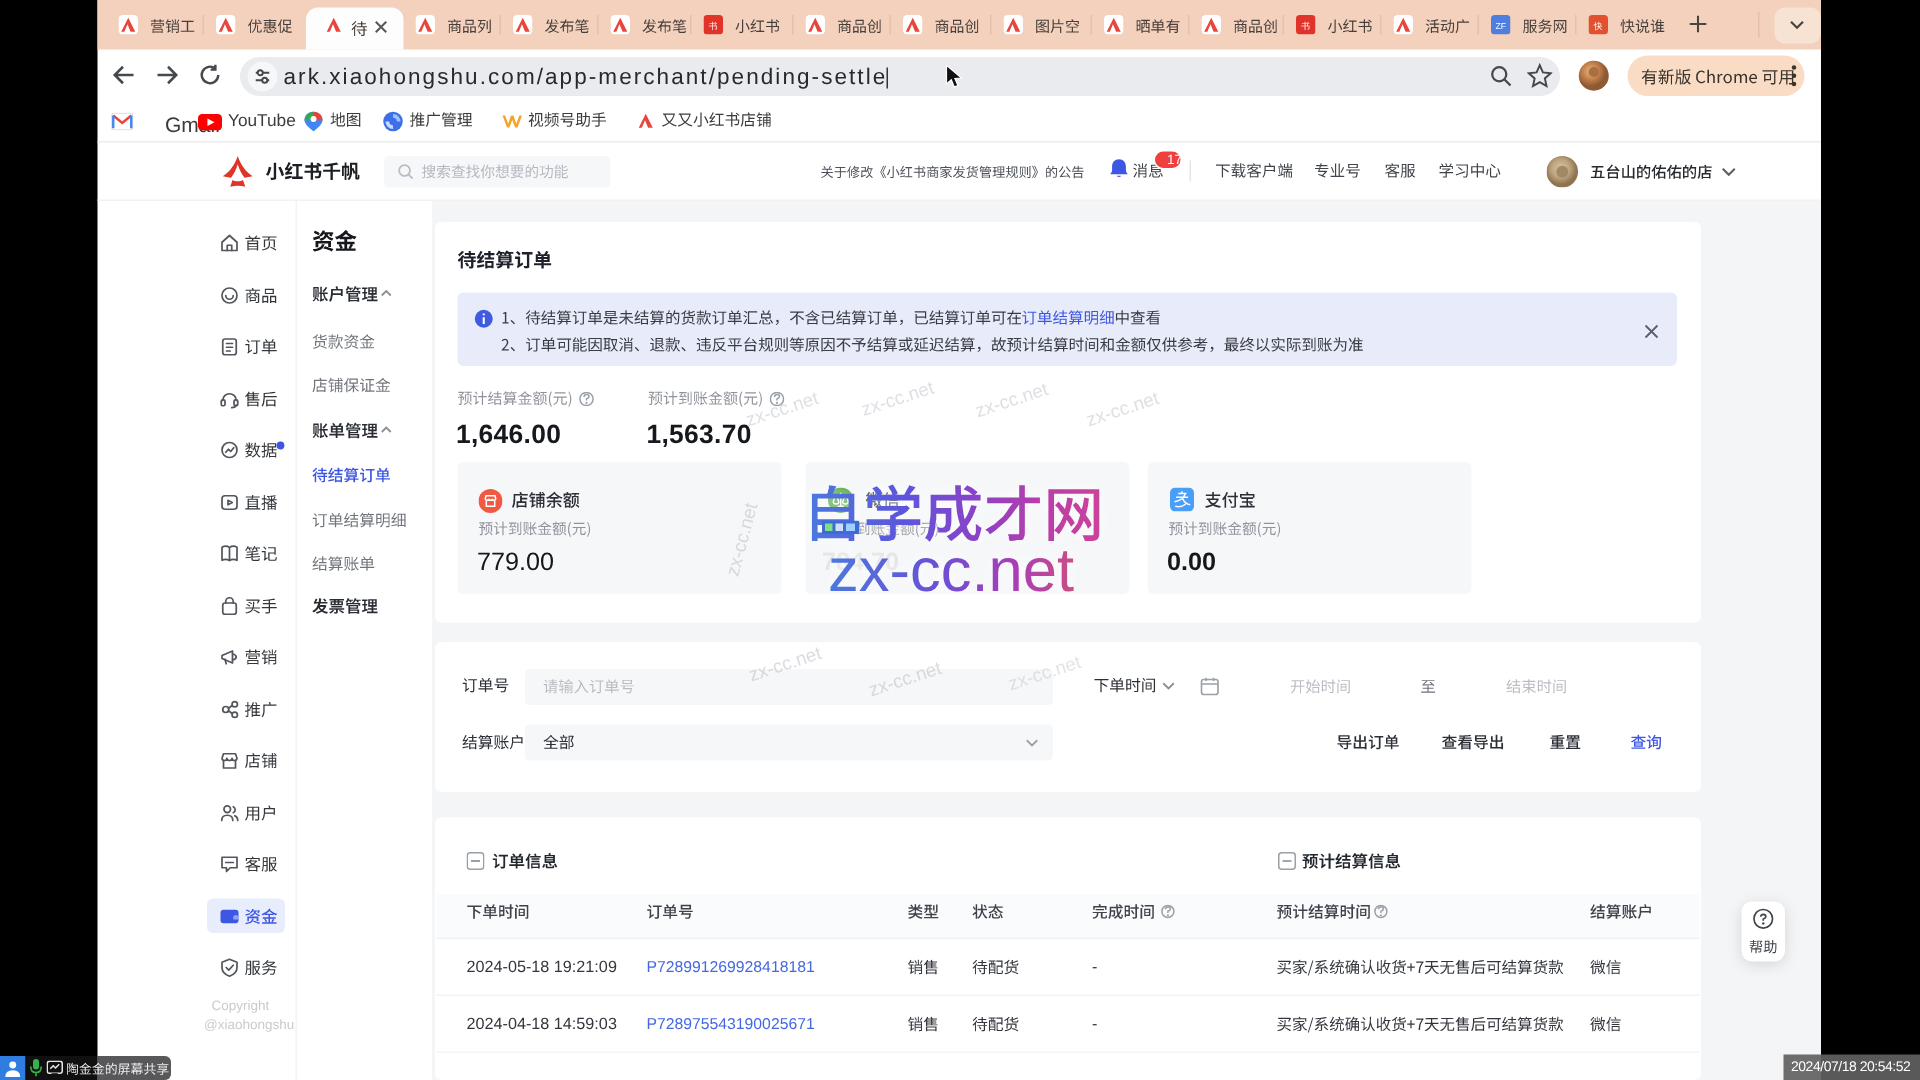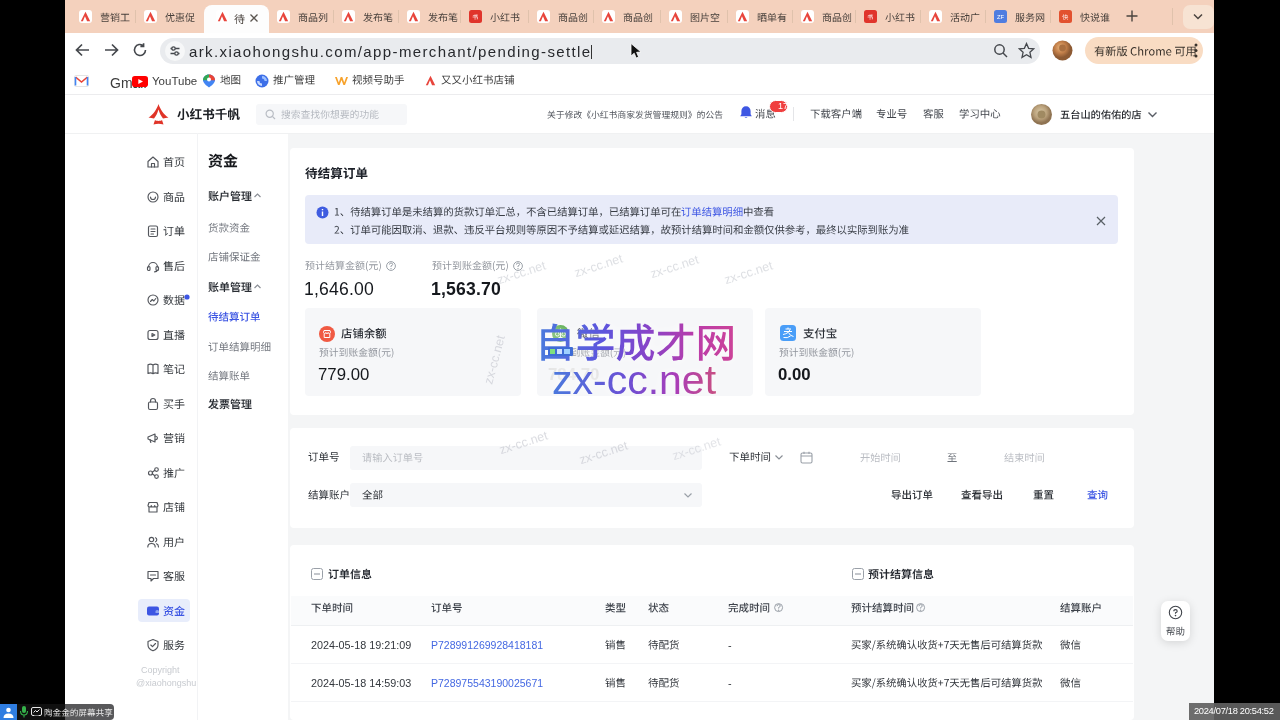--- a/index.html
+++ b/index.html
@@ -865,21 +865,21 @@
       <use href="#g188" x="384"></use>
       <use href="#g189" x="406"></use>
       <use href="#g190" x="470"></use>
     </g>
   </svg>
 <svg style="position:absolute;left:386px;top:261px;" width="10" height="10" viewBox="0 0 10 10">
     <circle cx="5" cy="5" r="4.4" stroke="#9aa0a8" stroke-width="1" fill="none"></circle>
     <path d="M3.4 3.6 Q3.4 2 5 2 Q6.7 2 6.7 3.4 Q6.7 4.4 5 4.9 L5 6" stroke="#9aa0a8" stroke-width="1" fill="none"></path>
     <circle cx="5" cy="7.6" r="0.7" fill="#9aa0a8"></circle>
   </svg>
-<div style="position:absolute;left:304px;top:279px;font-size:17.6px;font-weight:normal;color:#15181d;letter-spacing:0.2px">1,646.00</div>
+<div style="position:absolute;left:304px;top:279px;font-size:17.6px;font-weight:bold;color:#15181d;letter-spacing:0.2px">1,646.00</div>
 <svg class="t" style="left:432.0px;top:259.3px" width="79" height="13">
     <g transform="translate(0,10.2) scale(0.1562)" fill="#8f939b">
       <use href="#g170" x="0"></use>
       <use href="#g171" x="64"></use>
       <use href="#g185" x="128"></use>
       <use href="#g135" x="192"></use>
       <use href="#g122" x="256"></use>
       <use href="#g175" x="320"></use>
       <use href="#g188" x="384"></use>
       <use href="#g189" x="406"></use>
@@ -1201,21 +1201,21 @@
       <use href="#g120" x="1120"></use>
     </g>
   </svg>
 <svg class="t" style="left:1060.0px;top:638.3px" width="23" height="14">
     <g transform="translate(0,10.7) scale(0.1641)" fill="#33373d">
       <use href="#g247" x="0"></use>
       <use href="#g248" x="64"></use>
     </g>
   </svg>
 <div style="position:absolute;left:291px;top:663px;width:842px;height:1px;background:#f3f4f6;"></div>
-<div style="position:absolute;left:311px;top:677px;font-size:10.8px;color:#33373d">2024-05-18 14:59:03</div>
+<div style="position:absolute;left:311px;top:677px;font-size:10.8px;color:#33373d">2024-04-18 14:59:03</div>
 <div style="position:absolute;left:431px;top:677px;font-size:10.5px;color:#4468e2">P728975543190025671</div>
 <svg class="t" style="left:605.0px;top:676.3px" width="23" height="14">
     <g transform="translate(0,10.7) scale(0.1641)" fill="#33373d">
       <use href="#g2" x="0"></use>
       <use href="#g104" x="64"></use>
     </g>
   </svg>
 <svg class="t" style="left:648.0px;top:676.3px" width="34" height="14">
     <g transform="translate(0,10.7) scale(0.1641)" fill="#33373d">
       <use href="#g0" x="0"></use>

